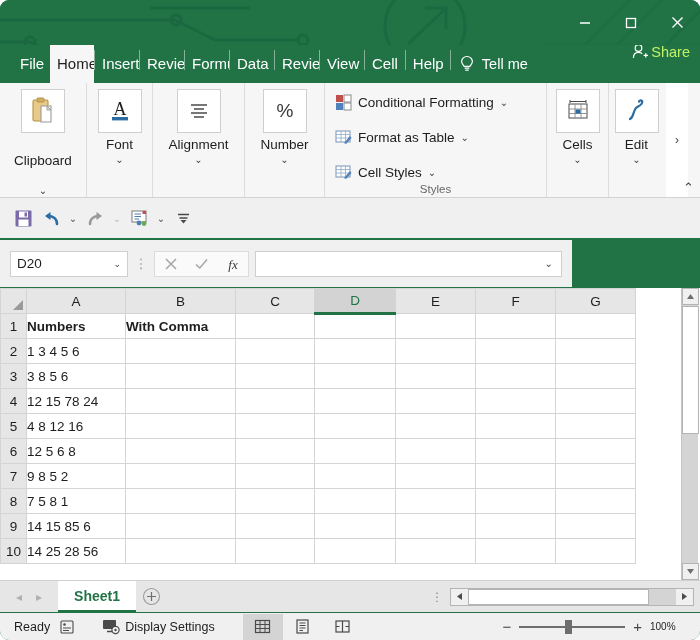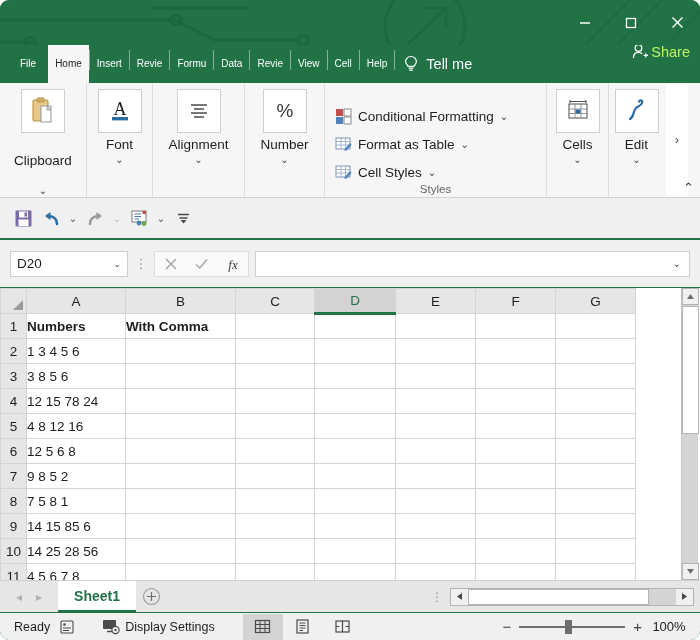--- a/index.html
+++ b/index.html
@@ -37,21 +37,21 @@
 
   
   .tabstrip {
     position: absolute; left: 0; top: 45px; width: 700px; height: 38px;
     background: #217346;
     display: flex; align-items: flex-end;
     overflow: hidden;
   }
   .tab {
     height: 38px; line-height: 38px;
-    color: #ffffff; font-size: 10px;
+    color: #ffffff; font-size: 15px;
     padding: 0 7px;
     white-space: nowrap; overflow: hidden;
     position: relative;
     max-width: 44px;
     text-align: center;
   }
   .tab.file { max-width: 50px; padding: 0 12px 0 20px; }
   .tab.active {
     background: #f6f6f6; color: #1e1e1e;
     max-width: 44px;
@@ -91,22 +91,22 @@
     display: flex; align-items: center; justify-content: center;
     margin-bottom: 4px;
   }
   .rb-label { font-size: 13.5px; color: #1e1e1e; line-height: 16px; }
   .rb-caret { font-size: 10px; color: #444; line-height: 13px; }
   .rb-grouptitle {
     position: absolute; bottom: 2px; left: 0; width: 100%;
     text-align: center; font-size: 11.5px; color: #666;
   }
   .styles-group {
-    display: flex; flex-direction: column; justify-content: center;
-    padding: 8px 8px 0 10px; gap: 6px;
+    display: flex; flex-direction: column; justify-content: flex-start;
+    padding: 8px 8px 0 10px; gap: 13px;
     border-right: 1px solid #dcdcdc; position: relative;
   }
   .style-row {
     display: flex; align-items: center; gap: 6px;
     font-size: 13.5px; color: #1e1e1e; height: 22px;
     white-space: nowrap;
   }
   .style-row .cv { font-size: 10px; color: #444; }
   .rb-overflow {
     position: absolute; right: 12px; top: 0; bottom: 0;
@@ -128,21 +128,21 @@
   .qat-btn {
     width: 26px; height: 26px;
     display:flex; align-items:center; justify-content:center;
   }
   .qat-caret { width: 14px; height: 26px; display:flex; align-items:center; justify-content:center;
     font-size: 10px; color:#555; }
   .qat-caret.dim { color:#bbb; }
 
   
   .fbar {
-    position: absolute; left: 0; top: 240px; width: 700px; height: 47px;
+    position: absolute; left: 0; top: 240px; width: 572px; height: 47px;
     background: #f0f0f0;
     display: flex; align-items: center; padding: 0 10px;
   }
   .namebox {
     width: 118px; height: 26px; background: #ffffff;
     border: 1px solid #cfcfcf;
     display: flex; align-items: center; padding: 0 6px;
     font-size: 13.5px; color: #1e1e1e;
   }
   .namebox .nb-val { flex: 1; }
@@ -260,21 +260,21 @@
   .sb-icon { width: 34px; display:flex; align-items:center; justify-content:center; }
   .sb-display { display:flex; align-items:center; gap: 4px; margin-left: 18px; white-space:nowrap; }
   .viewbtns { display:flex; align-items:center; margin-left: 28px; }
   .viewbtn { width: 40px; height: 26px; display:flex; align-items:center; justify-content:center; }
   .viewbtn.active { background:#d4d4d4; }
   .zoomwrap { margin-left: auto; display:flex; align-items:center; gap: 8px; padding-right: 12px; }
   .zslider { position: relative; width: 106px; height: 20px; display:flex; align-items:center; }
   .ztrack { width:100%; height:2px; background:#6e6e6e; }
   .zthumb { position:absolute; left:46px; top:3px; width:7px; height:14px; background:#6e6e6e; }
   .zsign { font-size: 15px; color:#444; }
-  .zpct { width: 38px; text-align:center; font-size: 13px; }
+  .zpct { width: 38px; text-align:left; font-size: 10px; }
 </style>
 </head>
 <body>
 
 <div class="app">
 
   <div class="titlebar">
     <svg class="tb-deco" viewBox="0 0 700 90">
       <g stroke="#1b6840" stroke-width="3" fill="none">
         <path d="M-10 20 L175 20 L215 40 L300 40"></path>
@@ -637,30 +637,20 @@
           <td class="cell"></td>
           <td class="cell"></td>
           <td class="cell"></td>
           <td class="cell"></td>
           <td class="cell"></td>
           <td class="cell"></td>
         </tr>
         <tr>
           <th class="rowhead">10</th>
           <td class="cell">14 25 28 56</td>
-          <td class="cell"></td>
-          <td class="cell"></td>
-          <td class="cell"></td>
-          <td class="cell"></td>
-          <td class="cell"></td>
-          <td class="cell"></td>
-        </tr>
-        <tr>
-          <th class="rowhead">11</th>
-          <td class="cell">4 5 6 7 8</td>
           <td class="cell"></td>
           <td class="cell"></td>
           <td class="cell"></td>
           <td class="cell"></td>
           <td class="cell"></td>
           <td class="cell"></td>
         </tr>
       </tbody>
     </table>
   </div>

